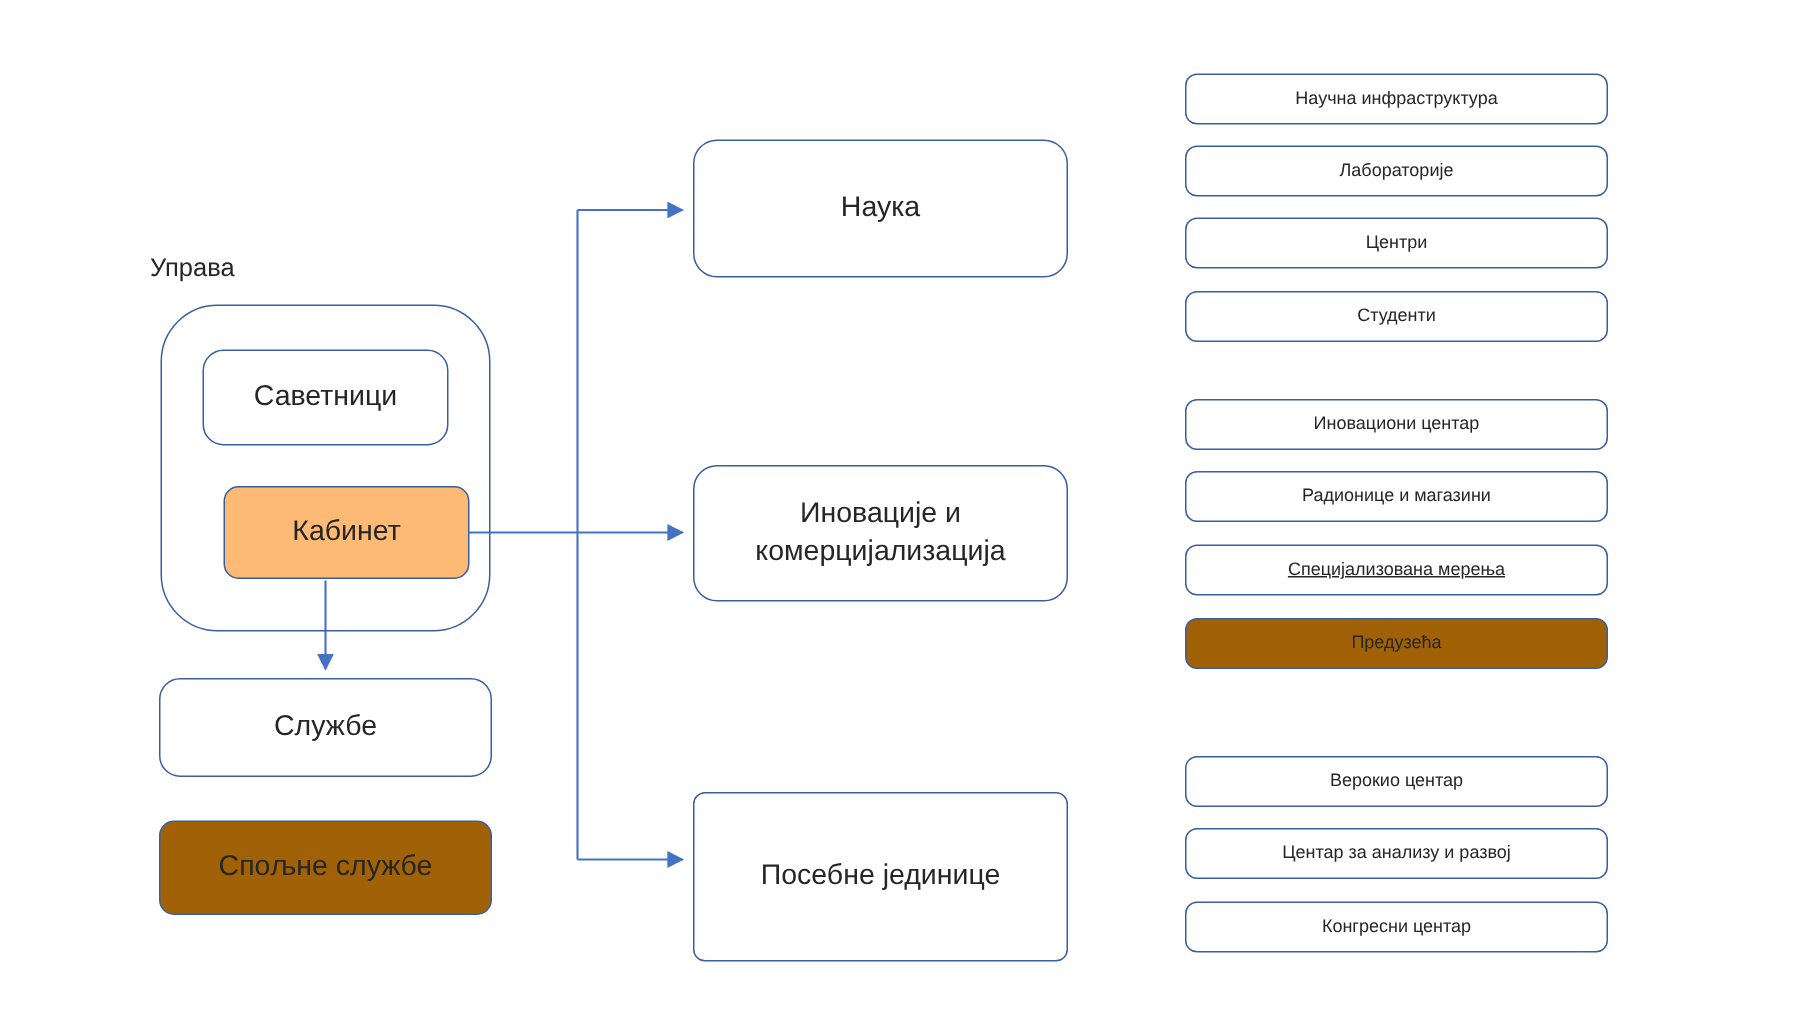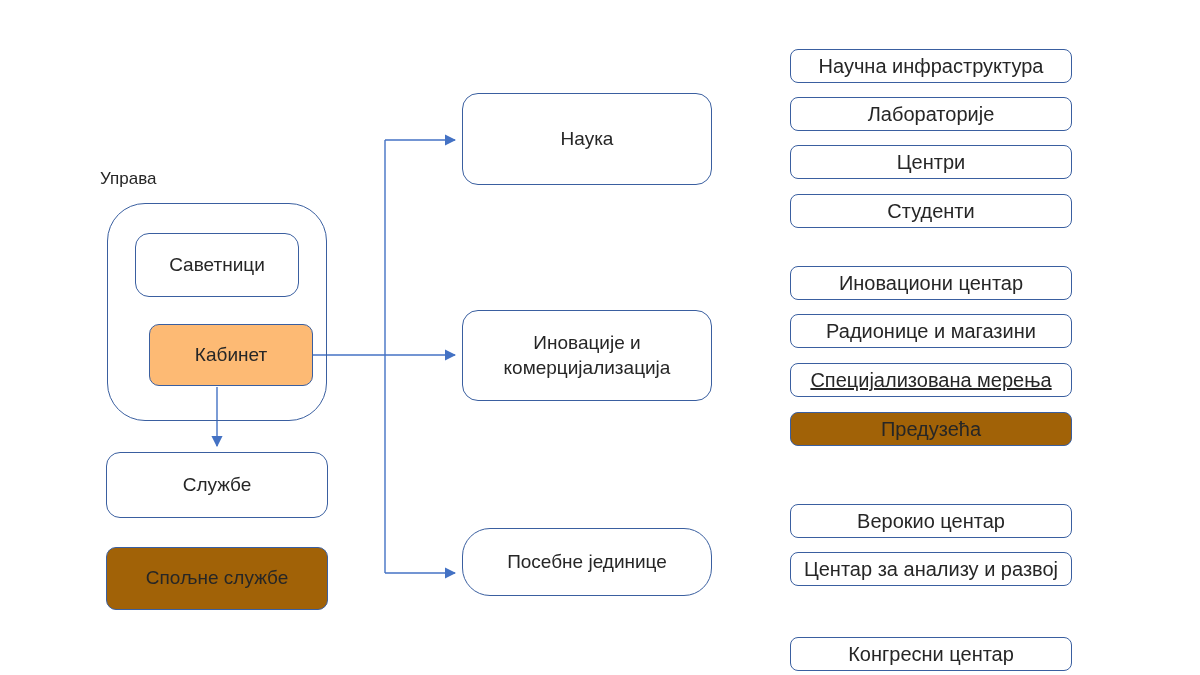--- a/index.html
+++ b/index.html
@@ -33,21 +33,21 @@
   }
   .fill-blue   { background: #fdba74; margin-left: 14px; }
   .fill-peach  { background: #a16207; }
   .label {
     position: absolute;
     color: #262626;
     font-size: 17px;
     text-align: right;
   }
   .small-node {
-    font-size: 20px;
+    font-size: 12px;
     border-radius: 8px;
     text-align: center;
   }
   #connectors {
     position: absolute;
     left: 0;
     top: 0;
     pointer-events: none;
   }
 </style>
@@ -83,29 +83,29 @@
   <div class="node fill-blue" style="left:135px; top:324px; width:164px; height:62px; border-radius:10px;">Кабинет</div>
 
   <div class="node" style="left:106px; top:452px; width:222px; height:66px; border-radius:14px;">Службе</div>
 
   <div class="node fill-peach" style="left:106px; top:547px; width:222px; height:63px; border-radius:10px;">Спољне службе</div>
 
   <div class="node" style="left:462px; top:93px; width:250px; height:92px; border-radius:16px;">Наука</div>
 
   <div class="node" style="left:462px; top:310px; width:250px; height:91px; border-radius:16px; padding:0 28px;">Иновације и комерцијализација</div>
 
-  <div class="node" style="left:462px; top:528px; width:250px; height:68px; border-radius:28px;">Посебне јединице</div>
+  <div class="node" style="left:462px; top:528px; width:250px; height:113px; border-radius:8px;">Посебне јединице</div>
 
   <div class="node small-node" style="left:790px; top:49px;  width:282px; height:34px;">Научна инфраструктура</div>
   <div class="node small-node" style="left:790px; top:97px;  width:282px; height:34px;">Лабораторије</div>
   <div class="node small-node" style="left:790px; top:145px; width:282px; height:34px;">Центри</div>
   <div class="node small-node" style="left:790px; top:194px; width:282px; height:34px;">Студенти</div>
 
   <div class="node small-node" style="left:790px; top:266px; width:282px; height:34px;">Иновациони центар</div>
   <div class="node small-node" style="left:790px; top:314px; width:282px; height:34px;">Радионице и магазини</div>
   <div class="node small-node" style="left:790px; top:363px; width:282px; height:34px;text-decoration:underline;">Специјализована мерења</div>
   <div class="node small-node fill-peach" style="left:790px; top:412px; width:282px; height:34px;">Предузећа</div>
 
   <div class="node small-node" style="left:790px; top:504px; width:282px; height:34px;">Верокио центар</div>
   <div class="node small-node" style="left:790px; top:552px; width:282px; height:34px;">Центар за анализу и развој</div>
-  <div class="node small-node" style="left:790px; top:601px; width:282px; height:34px;margin-top:36px;">Конгресни центар</div>
+  <div class="node small-node" style="left:790px; top:601px; width:282px; height:34px;">Конгресни центар</div>
 
 </div>
 
 </body></html>

